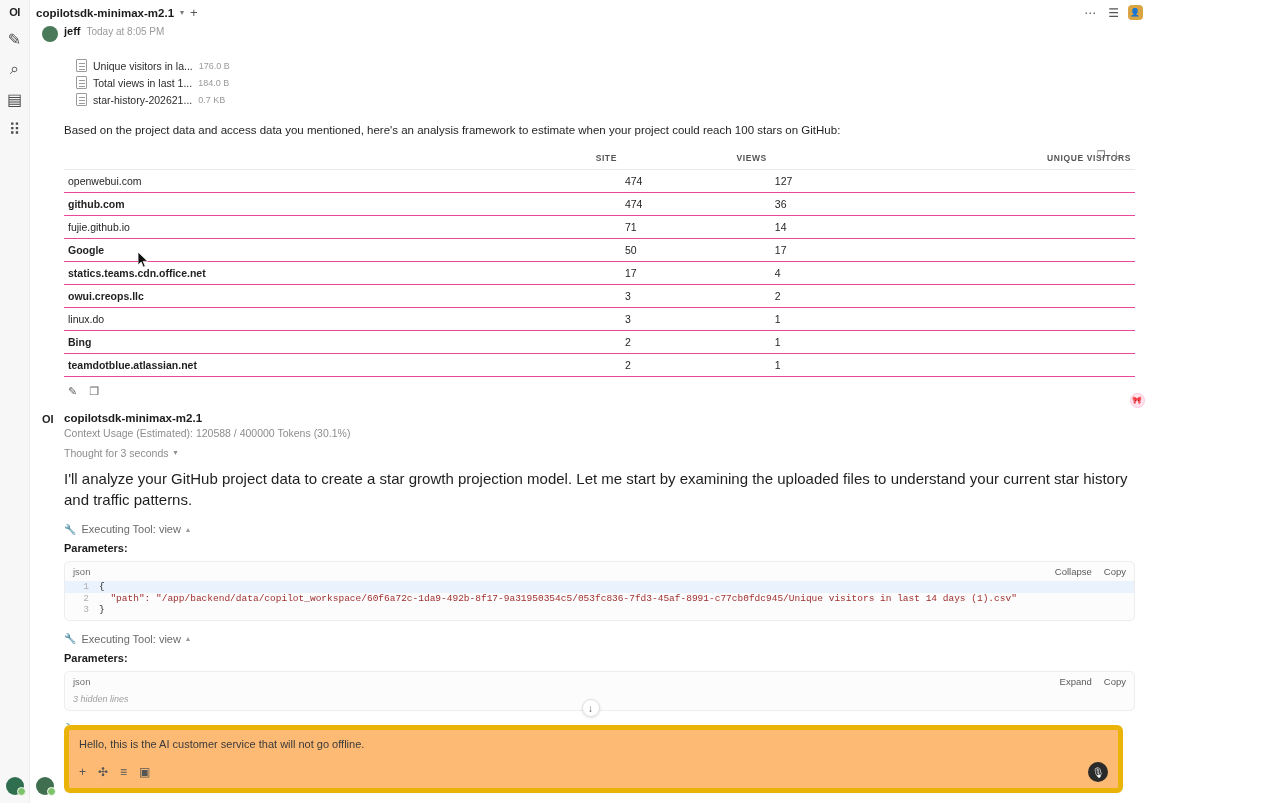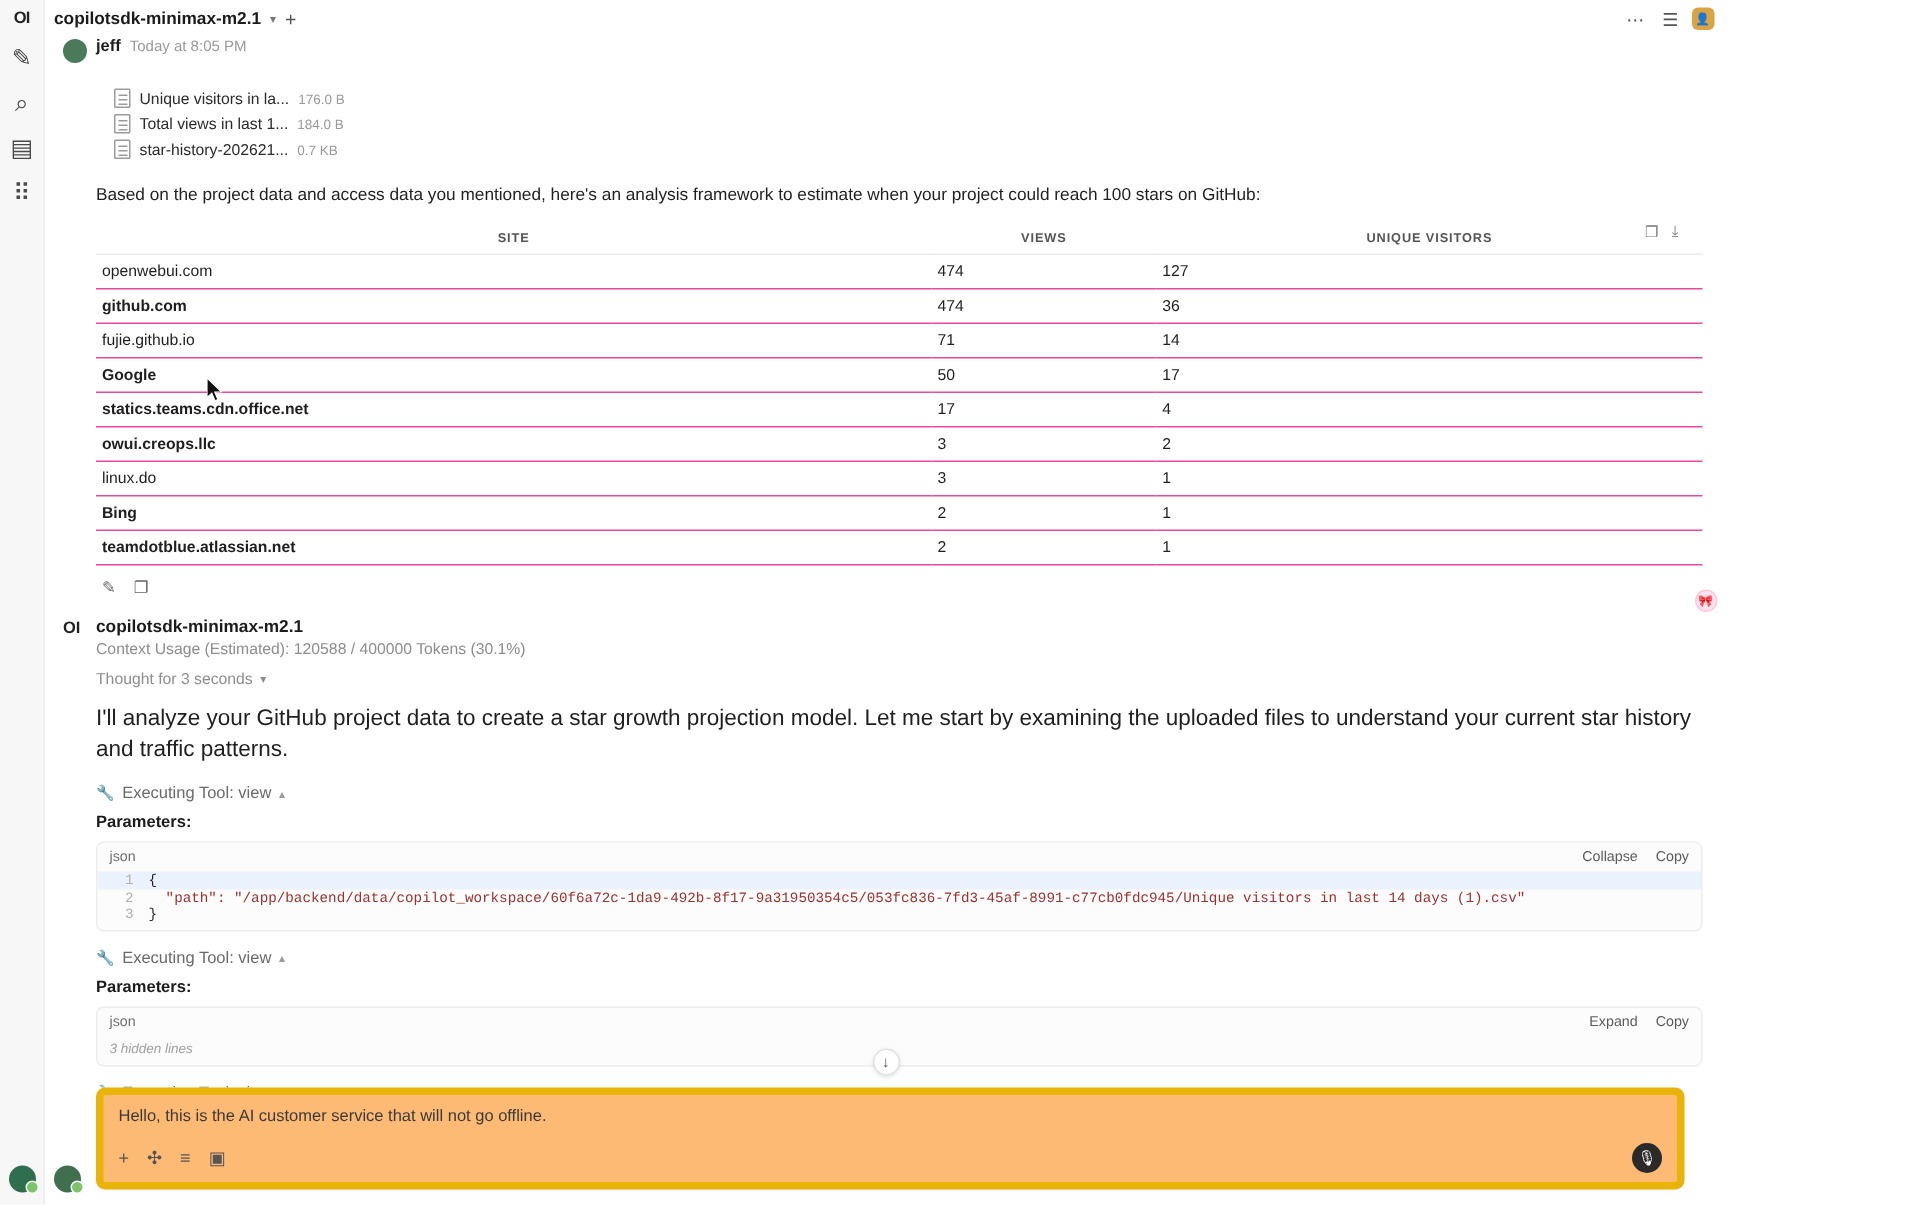--- a/index.html
+++ b/index.html
@@ -168,21 +168,21 @@
     line-height: 1.45;
   }
 
   
   table.datatable {
     width: 100%;
     border-collapse: collapse;
     font-size: 10.5px;
   }
   table.datatable th {
-    text-align: center;
+    text-align: right;
     font-size: 8.5px;
     letter-spacing: 0.6px;
     font-weight: 700;
     color: #555;
     padding: 4px 4px 6px 4px;
     border-bottom: 1px solid #e9e9e9;
   }
   table.datatable td {
     padding: 5px 4px;
     border-bottom: 1px solid #ec4899;

